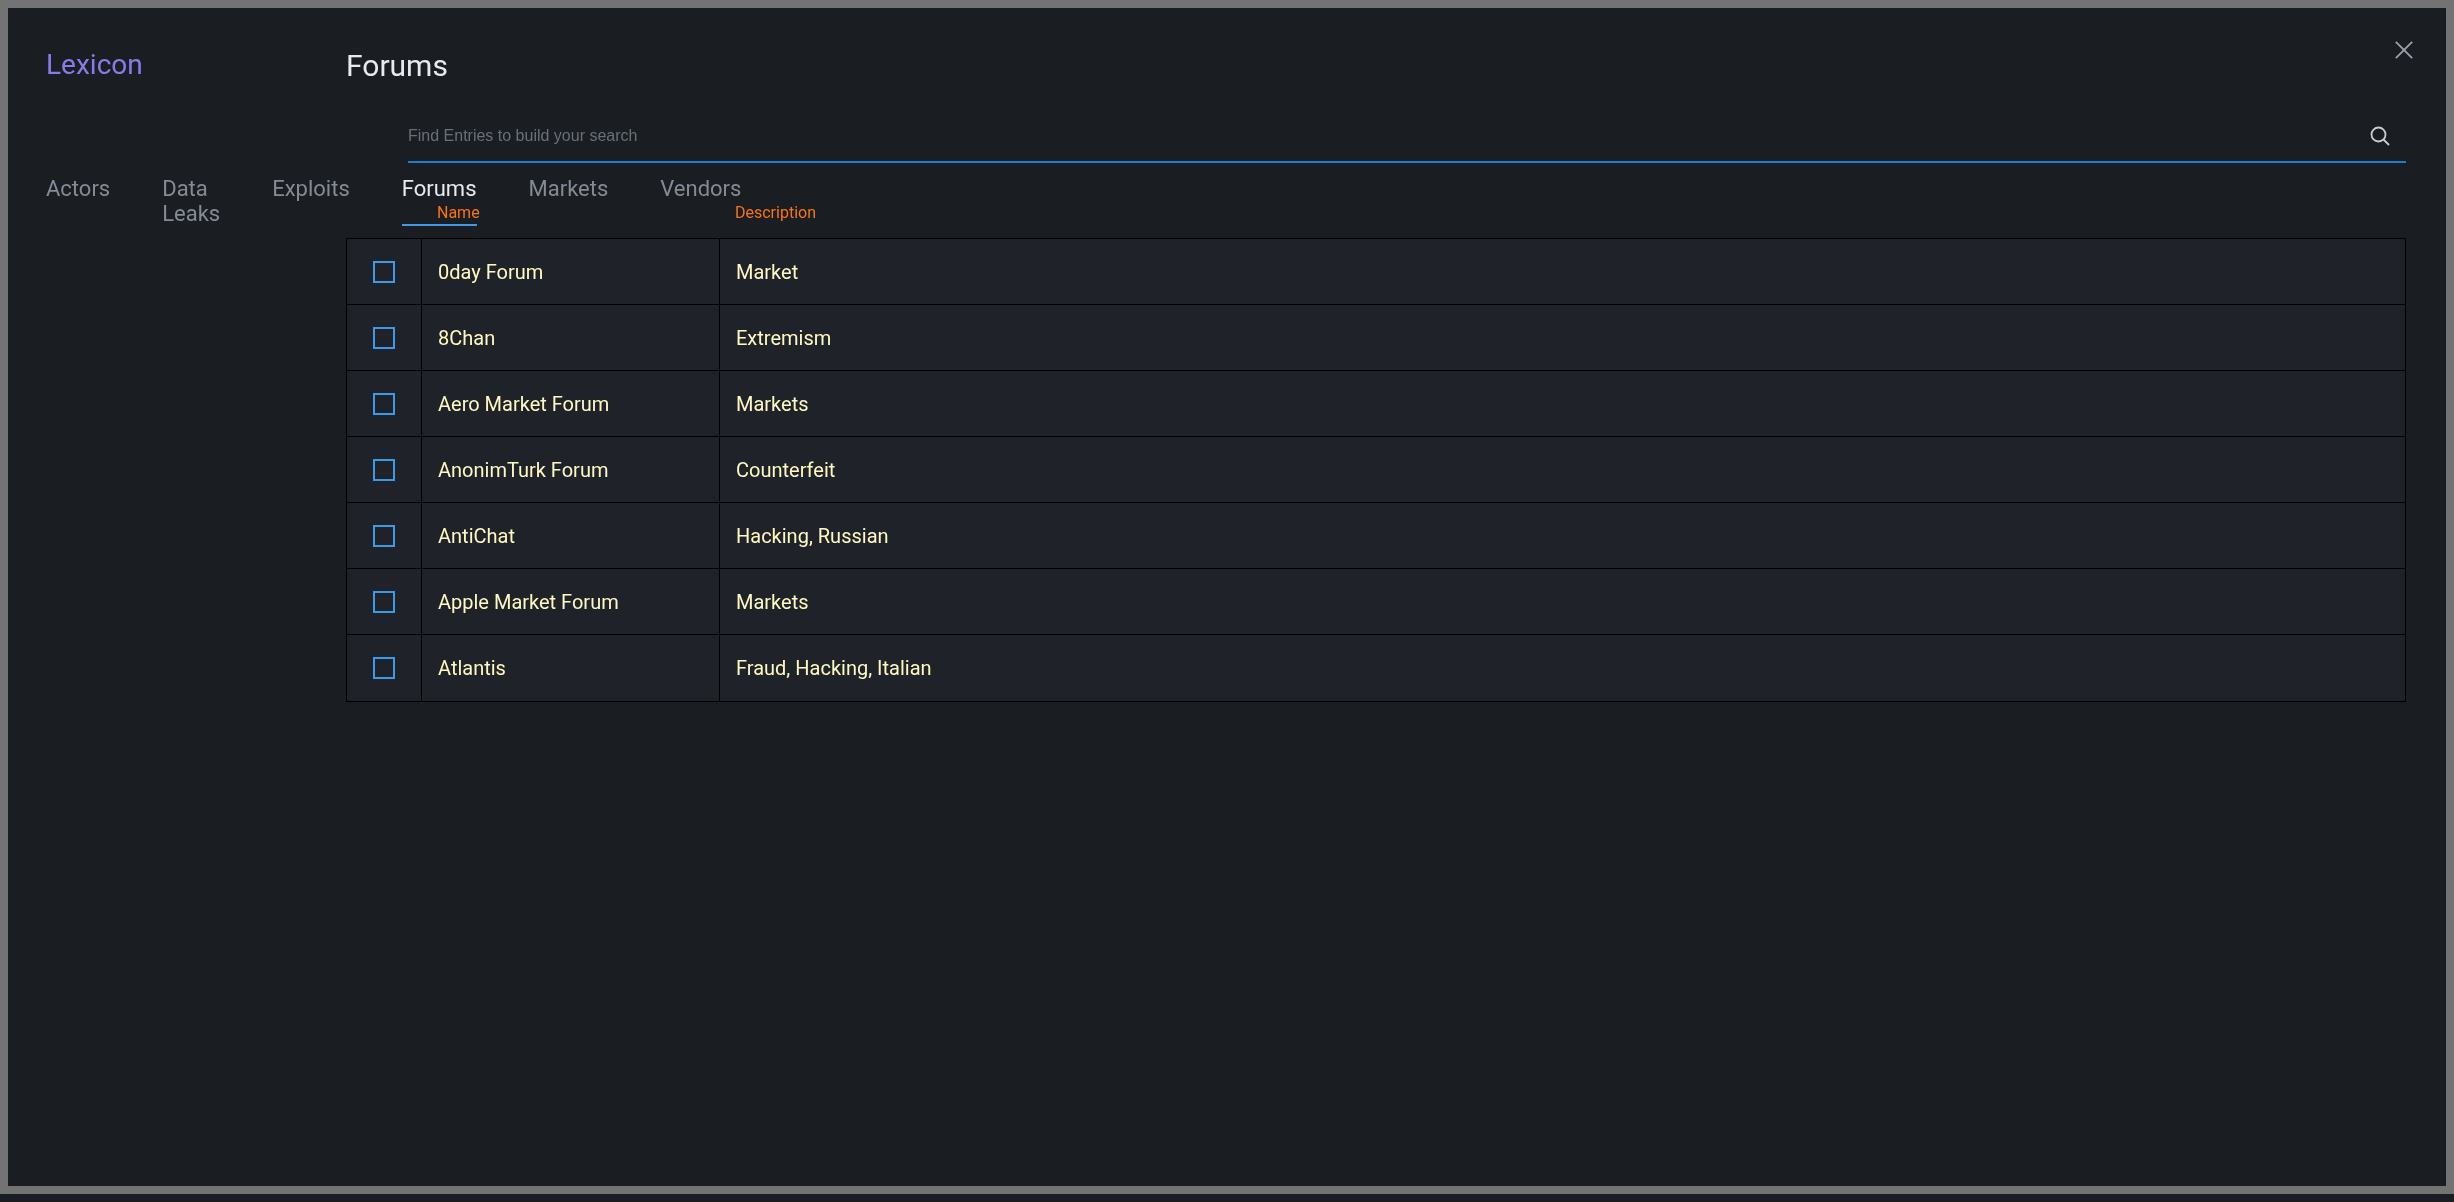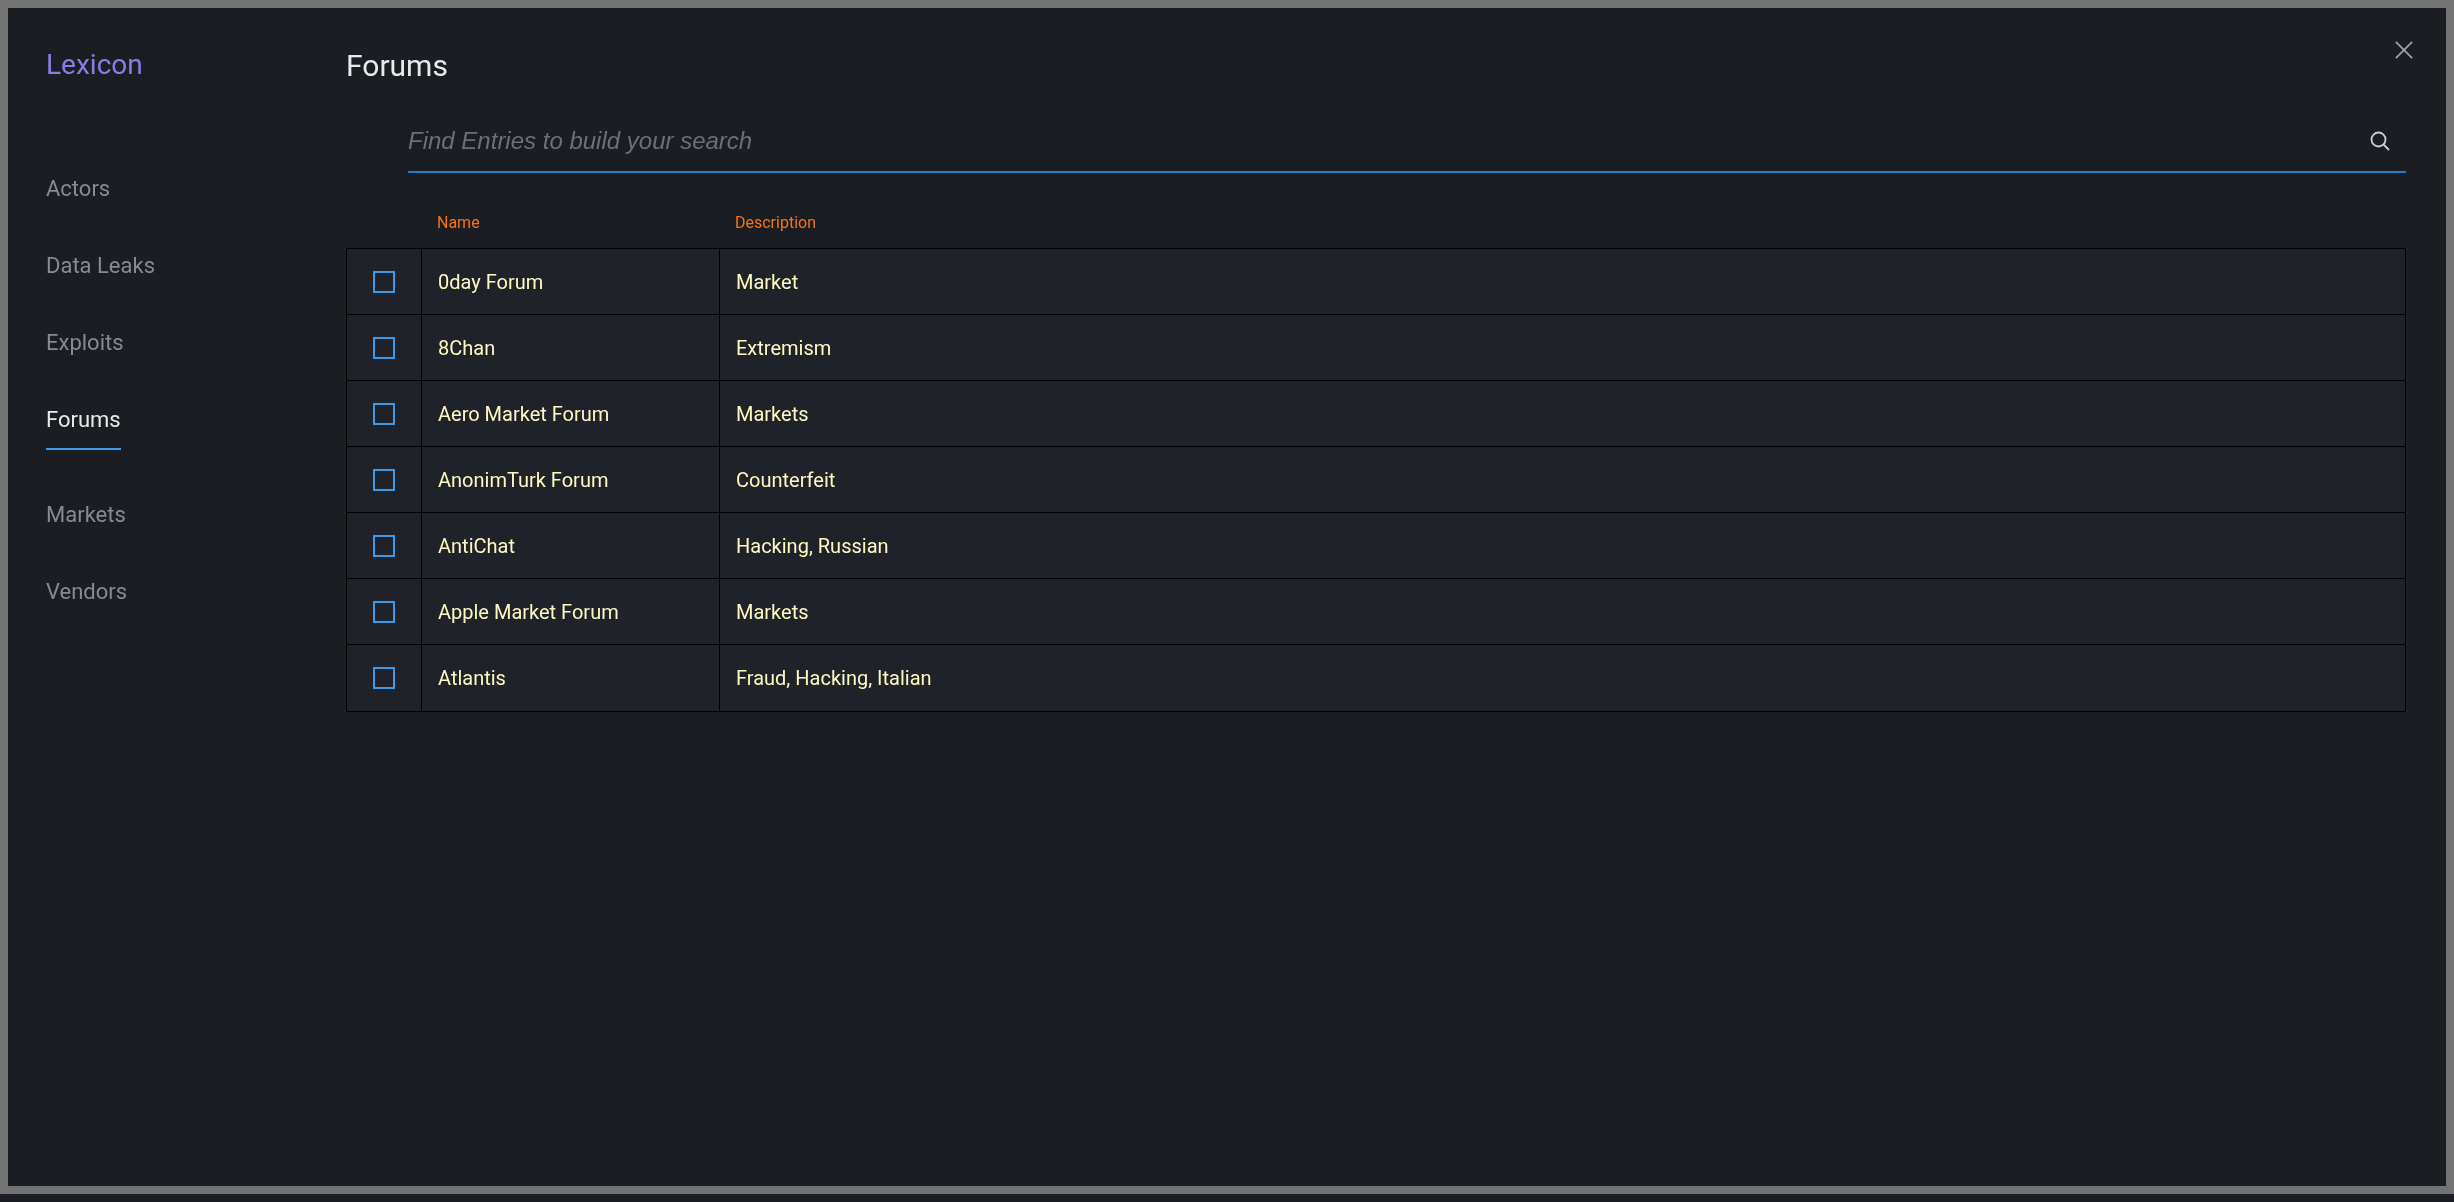--- a/index.html
+++ b/index.html
@@ -36,21 +36,21 @@
       flex-shrink: 0;
     }
     .sidebar-title {
       font-size: 28px;
       font-weight: 400;
       color: #8a7ce8;
       margin-bottom: 95px;
     }
     .sidebar-nav {
       display: flex;
-      flex-direction: column;
+      flex-direction: row;
       gap: 52px;
     }
     .sidebar-item {
       font-size: 22px;
       font-weight: 400;
       color: #848b95;
       cursor: pointer;
       display: inline-block;
       width: fit-content;
     }
@@ -74,24 +74,23 @@
       align-items: center;
       border-bottom: 2px solid #1a7fd4;
       margin: 0 0 30px 62px;
       padding-bottom: 10px;
     }
     .search-input {
       flex: 1;
       background: transparent;
       border: none;
       outline: none;
-      font-size: 24px;
+      font-size: 16px;
       color: #eab308;
       padding: 6px 0;
-      font-style: italic;
     }
     .search-input::placeholder {
       color: #68707a;
     }
     .search-icon {
       width: 24px;
       height: 24px;
       color: #c8cdd4;
       margin-right: 14px;
     }

